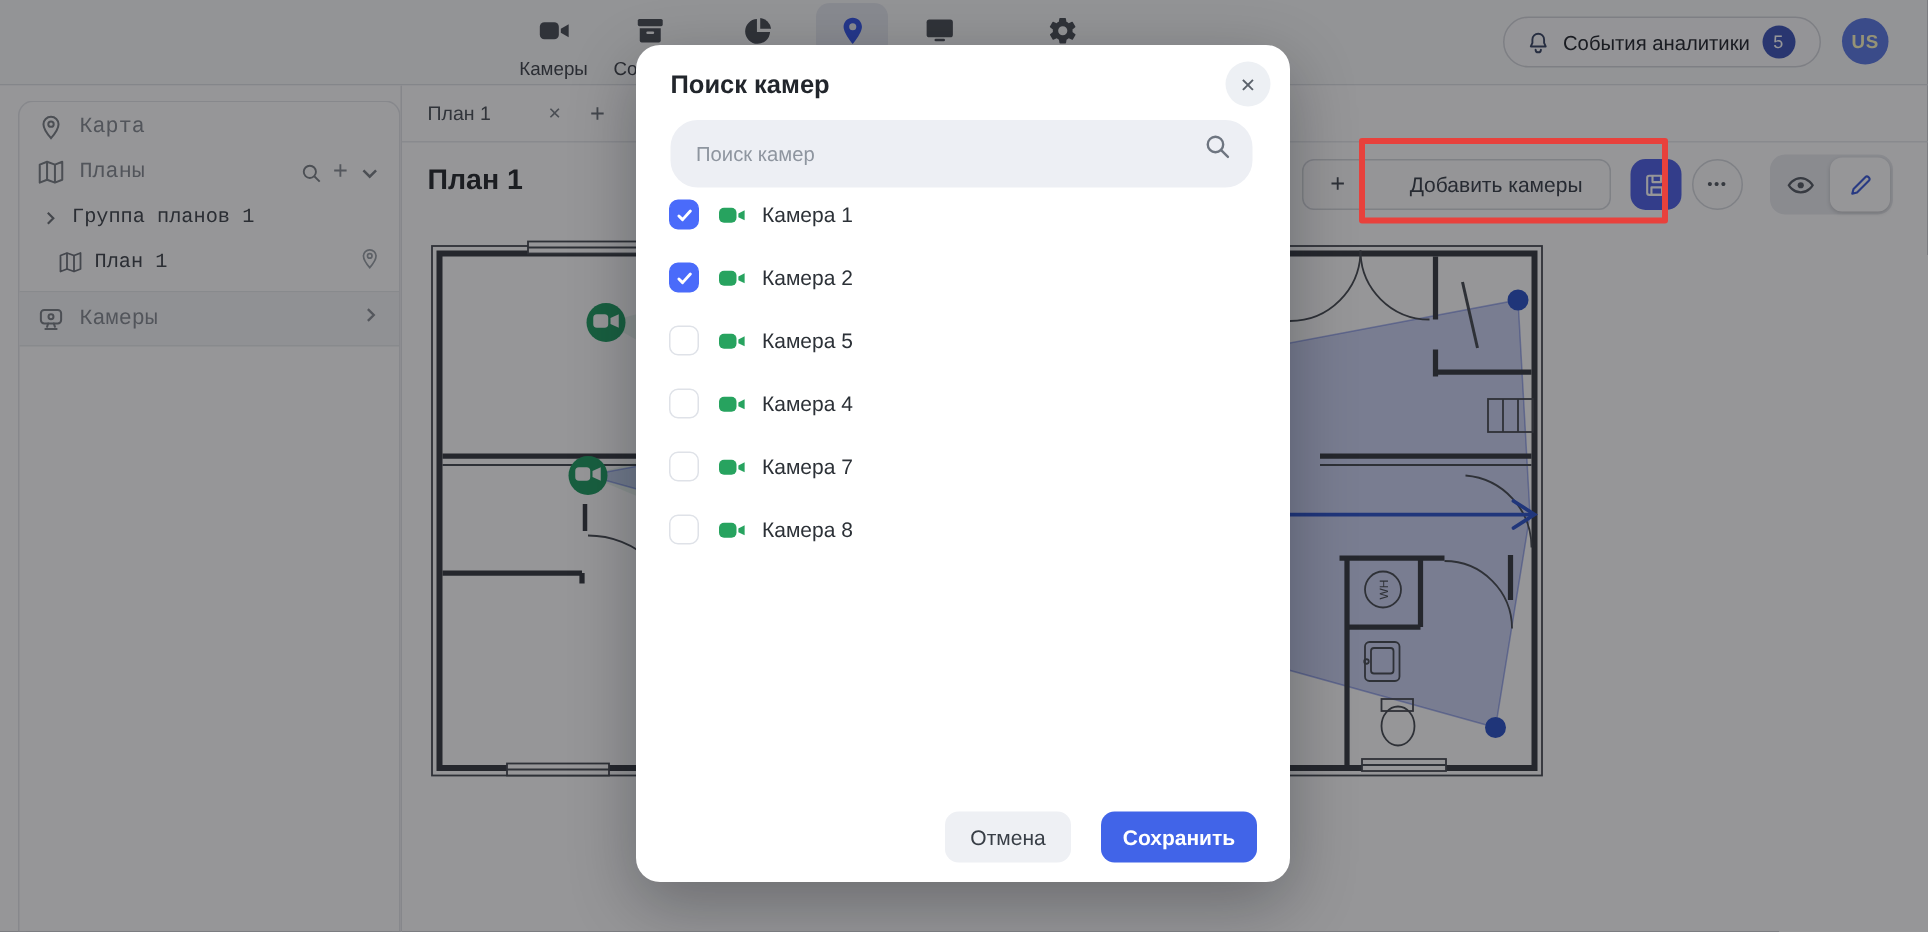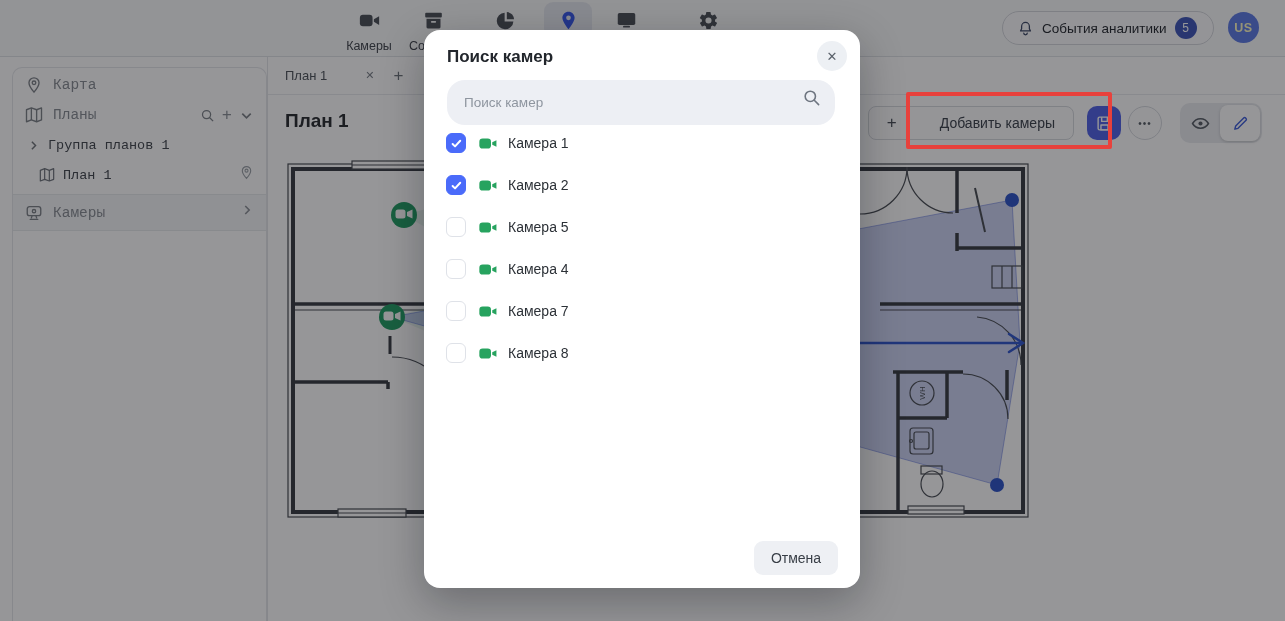--- a/index.html
+++ b/index.html
@@ -441,16 +441,17 @@
     <svg class="cam-glyph" viewBox="0 0 24 18" fill="currentColor">
             <rect x="1" y="3" width="14" height="12" rx="4"></rect>
             <path d="M16.5 7.5l5-2.5v8l-5-2.5z"></path>
           </svg>
     <span class="cam-name">Камера 8</span>
   </div>
 </div>
 
     <div class="modal-footer">
       <button class="btn-cancel">Отмена</button>
+      <button class="btn-ok">Сохранить</button>
     </div>
   </section>
 
 </div>
 
 </body></html>

